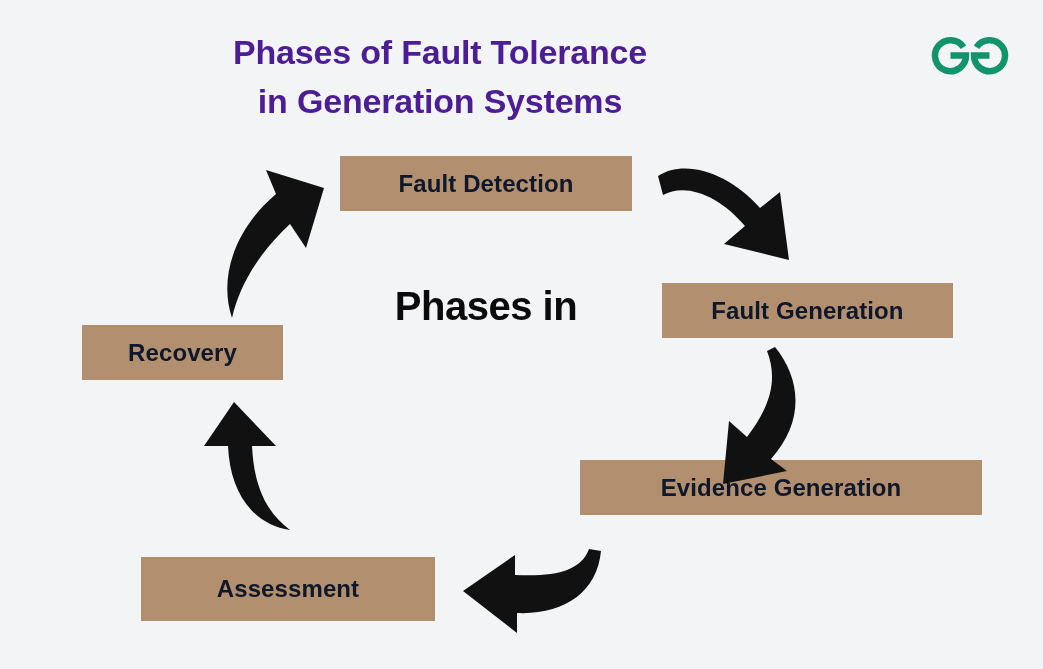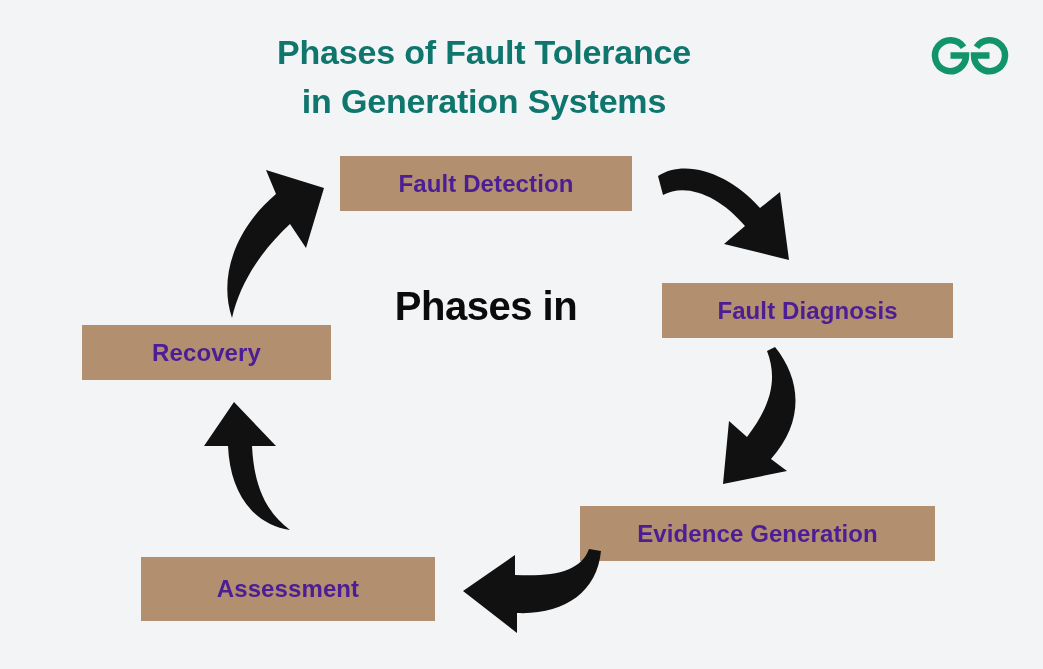--- a/index.html
+++ b/index.html
@@ -20,58 +20,57 @@
     background: #f2f4f6;
   }
 
   
   .title {
     position: absolute;
     left: 0;
     top: 28px;
     width: 880px;
     text-align: center;
-    color: #0f766e;
+    color: #4c1d95;
     font-weight: bold;
     font-size: 34px;
     line-height: 1.45;
     letter-spacing: -0.2px;
-    margin-left: 44px;
   }
   .title .tline { display: block; }
 
   
   .logo {
     position: absolute;
     left: 928px;
     top: 31px;
     width: 84px;
     height: 46px;
   }
 
   
   .phase-box {
     position: absolute;
     background: #b28f6e;
-    color: #4c1d95;
+    color: #0f172a;
     display: flex;
     align-items: center;
     justify-content: center;
     font-weight: bold;
     font-size: 24px;
     letter-spacing: 0.1px;
     box-sizing: border-box;
     padding: 0 10px;
     white-space: nowrap;
   }
   #box-detection  { left: 340px; top: 156px; width: 292px; height: 55px; }
   #box-diagnosis  { left: 662px; top: 283px; width: 291px; height: 55px; }
-  #box-evidence   { left: 580px; top: 506px; width: 355px; height: 55px; }
+  #box-evidence   { left: 580px; top: 460px; width: 402px; height: 55px; }
   #box-assessment { left: 141px; top: 557px; width: 294px; height: 64px; }
-  #box-recovery   { left:  82px; top: 325px; width: 249px; height: 55px; }
+  #box-recovery   { left:  82px; top: 325px; width: 201px; height: 55px; }
 
   
   .center-label {
     position: absolute;
     left: 340px;
     top: 281px;
     width: 292px;
     text-align: center;
     color: #0b0b0c;
     font-weight: bold;
@@ -115,21 +114,21 @@
                  L 61.5 24.6"></path>
       </g>
     </svg>
   </div>
 
   <div class="phase-box" id="box-detection">
     <span>Fault Detection</span>
   </div>
 
   <div class="phase-box" id="box-diagnosis">
-    <span>Fault Diagnosis</span>
+    <span>Fault Generation</span>
   </div>
 
   <div class="phase-box" id="box-evidence">
     <span>Evidence Generation</span>
   </div>
 
   <div class="phase-box" id="box-assessment">
     <span>Assessment</span>
   </div>
 

